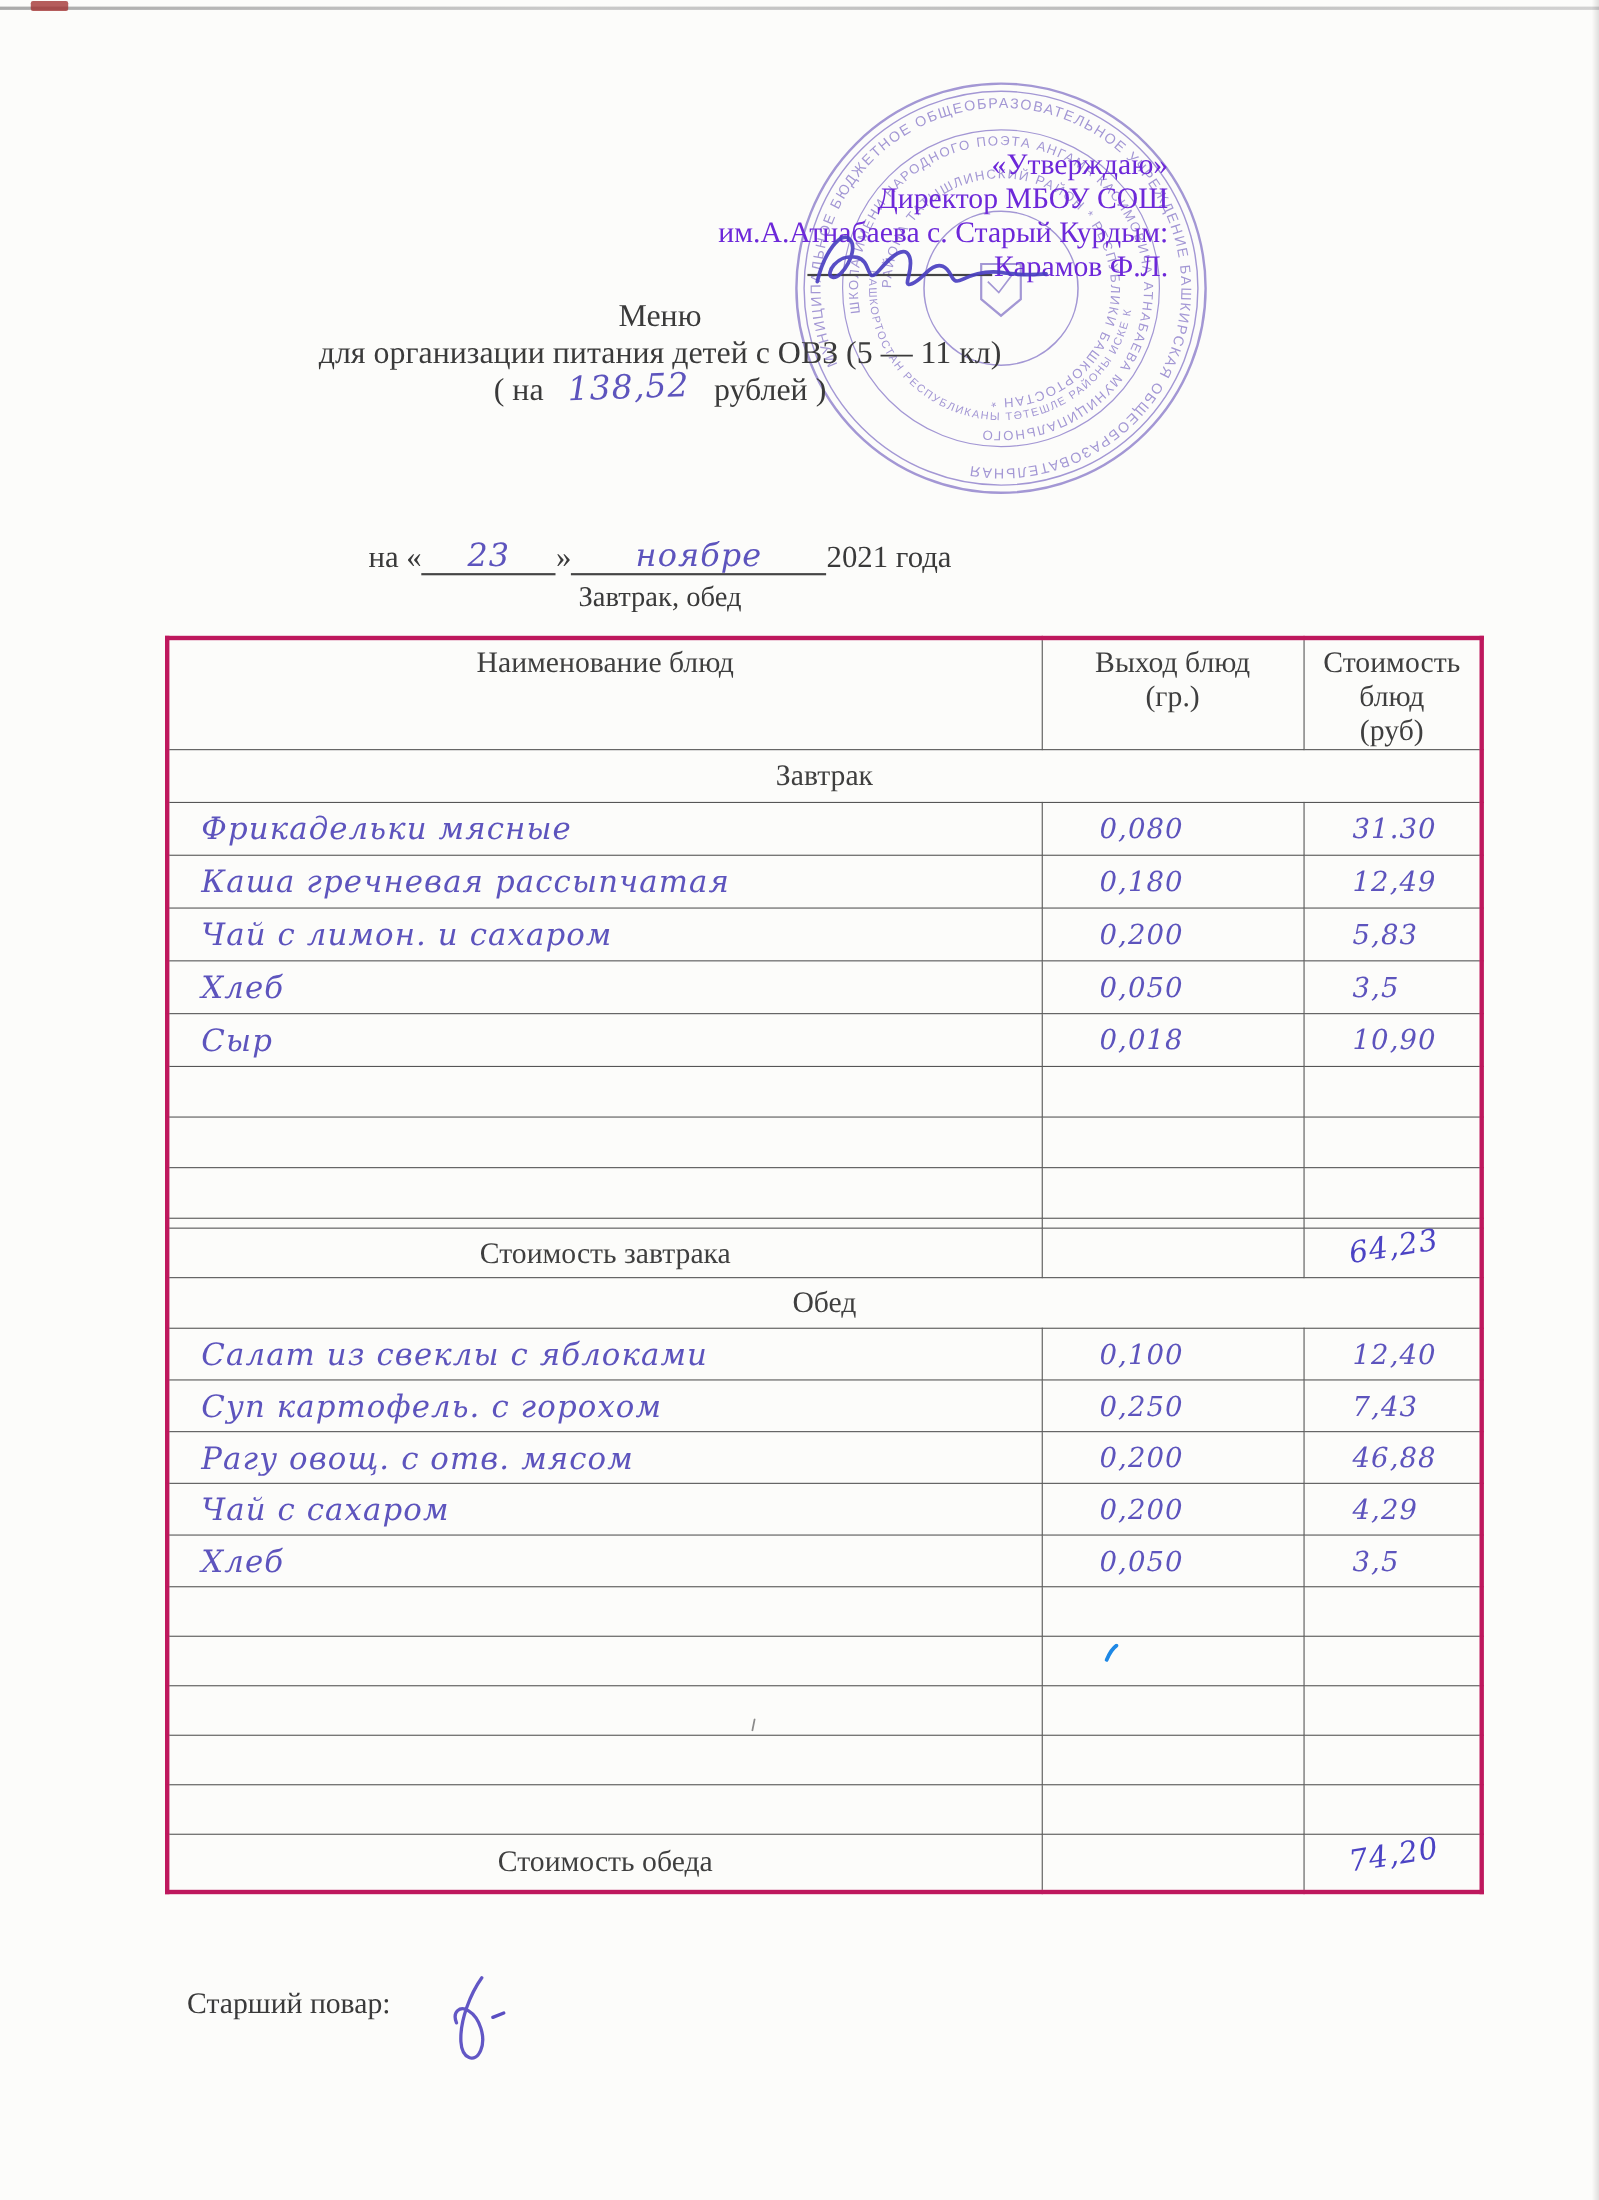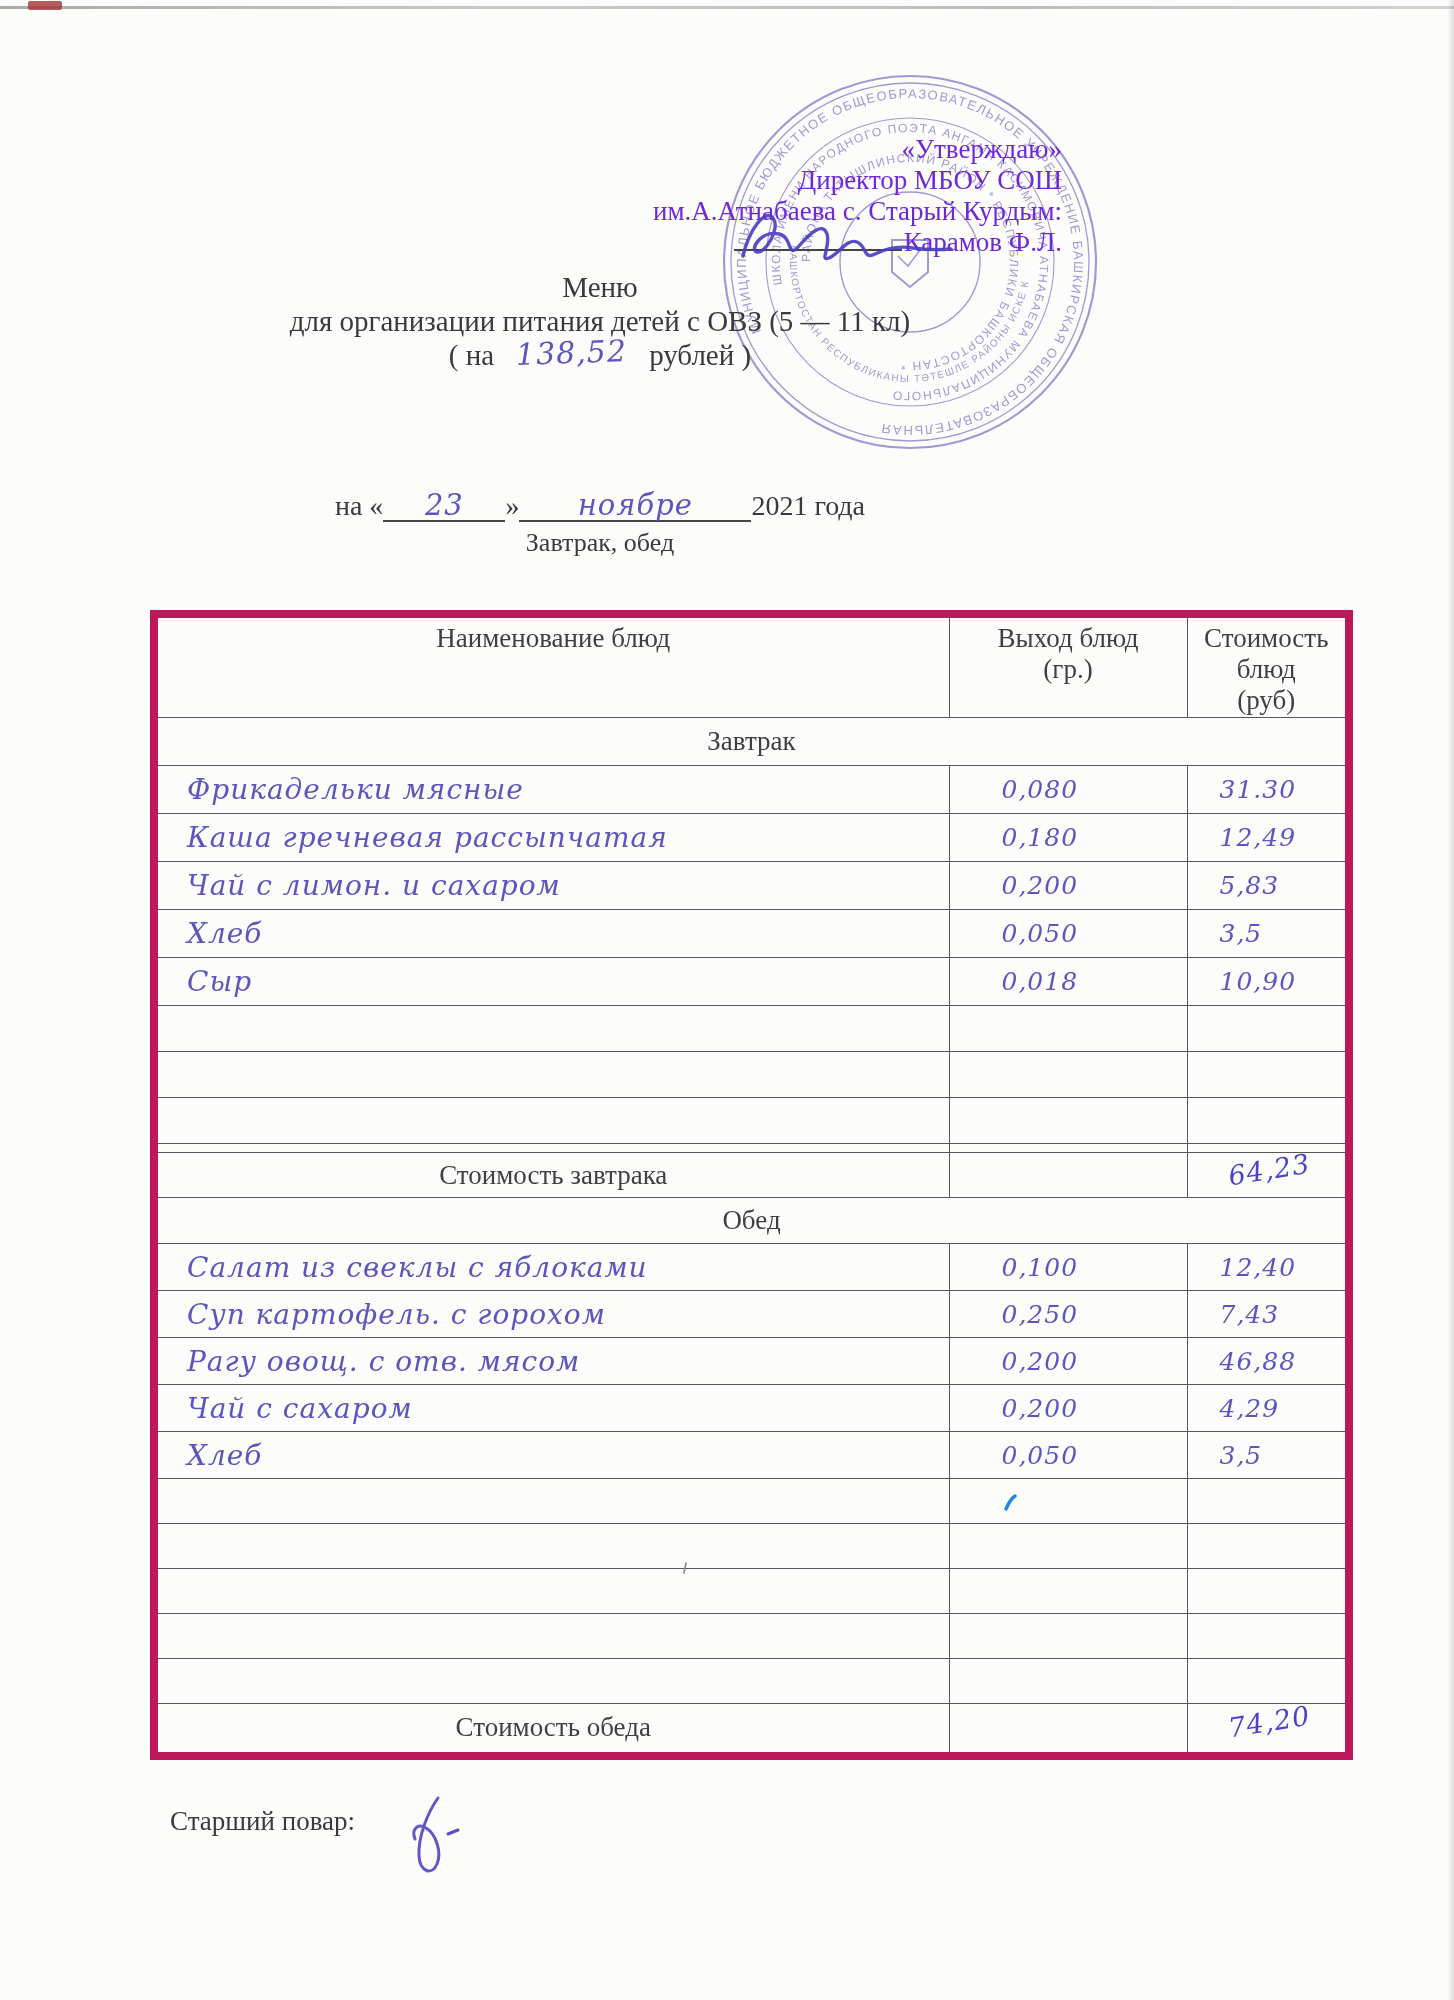--- a/index.html
+++ b/index.html
@@ -30,34 +30,34 @@
   .hw{font-family:"DejaVu Serif",serif;font-style:italic;color:#5d54bd;letter-spacing:1px;}
   .hw-amount{font-size:30px;margin:0 22px;display:inline-block;transform:rotate(-2deg) translateY(-2px);}
   
   .date-line{position:absolute;top:486px;left:0;width:1200px;text-align:center;font-size:28px;color:#3a3a3a;}
   .u-seg{display:inline-block;border-bottom:2px solid #454545;text-align:center;vertical-align:bottom;}
   .u-day{width:122px;}
   .u-month{width:232px;}
   .u-seg .hw{font-size:29px;display:inline-block;transform:translateY(2px);}
   .meal-note{position:absolute;top:528px;left:0;width:1200px;text-align:center;font-size:26px;color:#3a3a3a;}
   
-  .menu-table{position:absolute;top:610px;left:150px;width:1195px;
-    border-collapse:collapse;table-layout:fixed;border:8px solid #be185d;}
+  .menu-table{position:absolute;top:578px;left:150px;width:1195px;
+    border-collapse:collapse;table-layout:fixed;border:4px solid #be185d;}
   .menu-table td{border:1.6px solid #565656;overflow:visible;}
   td.hdr{vertical-align:top;text-align:center;font-size:27px;line-height:31px;padding-top:5px;white-space:pre-line;color:#3f3f3f;}
   tr.hdr-row{height:97px;}
   tr.section-row{height:48px;margin-left:29px;}
   td.section-cell{text-align:center;font-size:27px;color:#3f3f3f;}
   tr.item-row{height:48px;}
   td.dish{padding-left:29px;vertical-align:middle;}
   td.dish .hw{font-size:28px;}
   td.val{vertical-align:middle;}
   td.val .hw{font-size:25px;}
   td.w-val{padding-left:52px;margin-left:20px;}
-  td.c-val{padding-left:32px;}
+  td.c-val{padding-left:44px;}
   tr.empty-46{height:46px;} tr.empty-45{height:45px;} tr.empty-9{height:9px;}
   tr.total-row{height:45px;padding-left:13px;}
   tr.total-row.lunch{height:52px;}
   td.total-label{text-align:center;font-size:27px;color:#3f3f3f;}
   td.total-val .hw{font-size:27px;display:inline-block;margin-left:40px;
     color:#4b43c4;transform:rotate(-9deg) translateY(-6px);}
   
   .cook-line{position:absolute;top:1806px;left:170px;font-size:27px;color:#3a3a3a;}
   .cook-sig{position:absolute;left:398px;top:1792px;width:70px;height:95px;}
   .blue-mark{position:absolute;left:1003px;top:1494px;width:16px;height:18px;}

